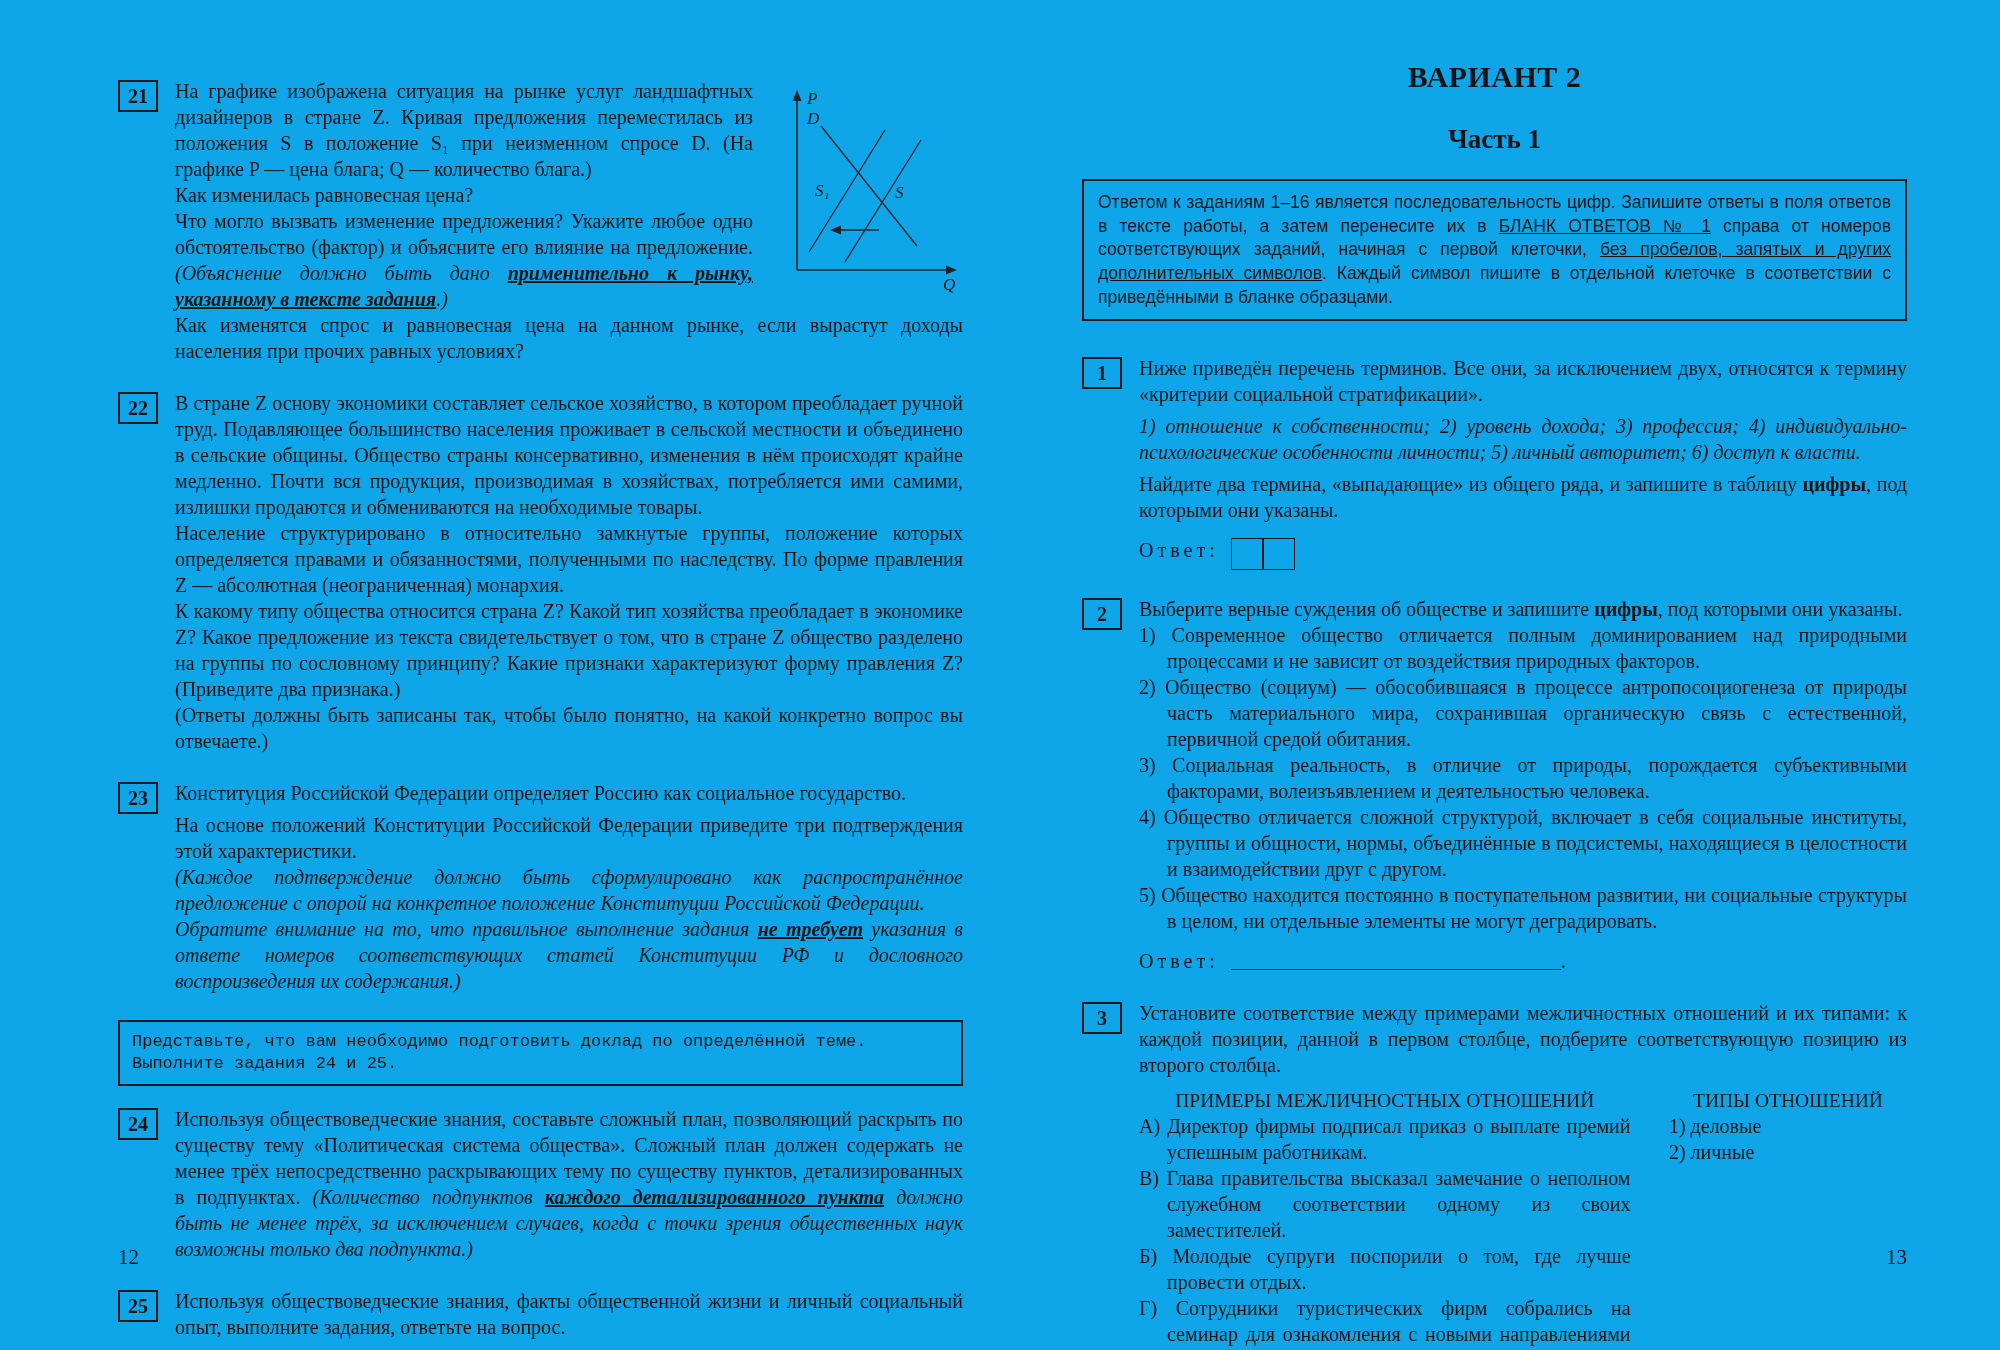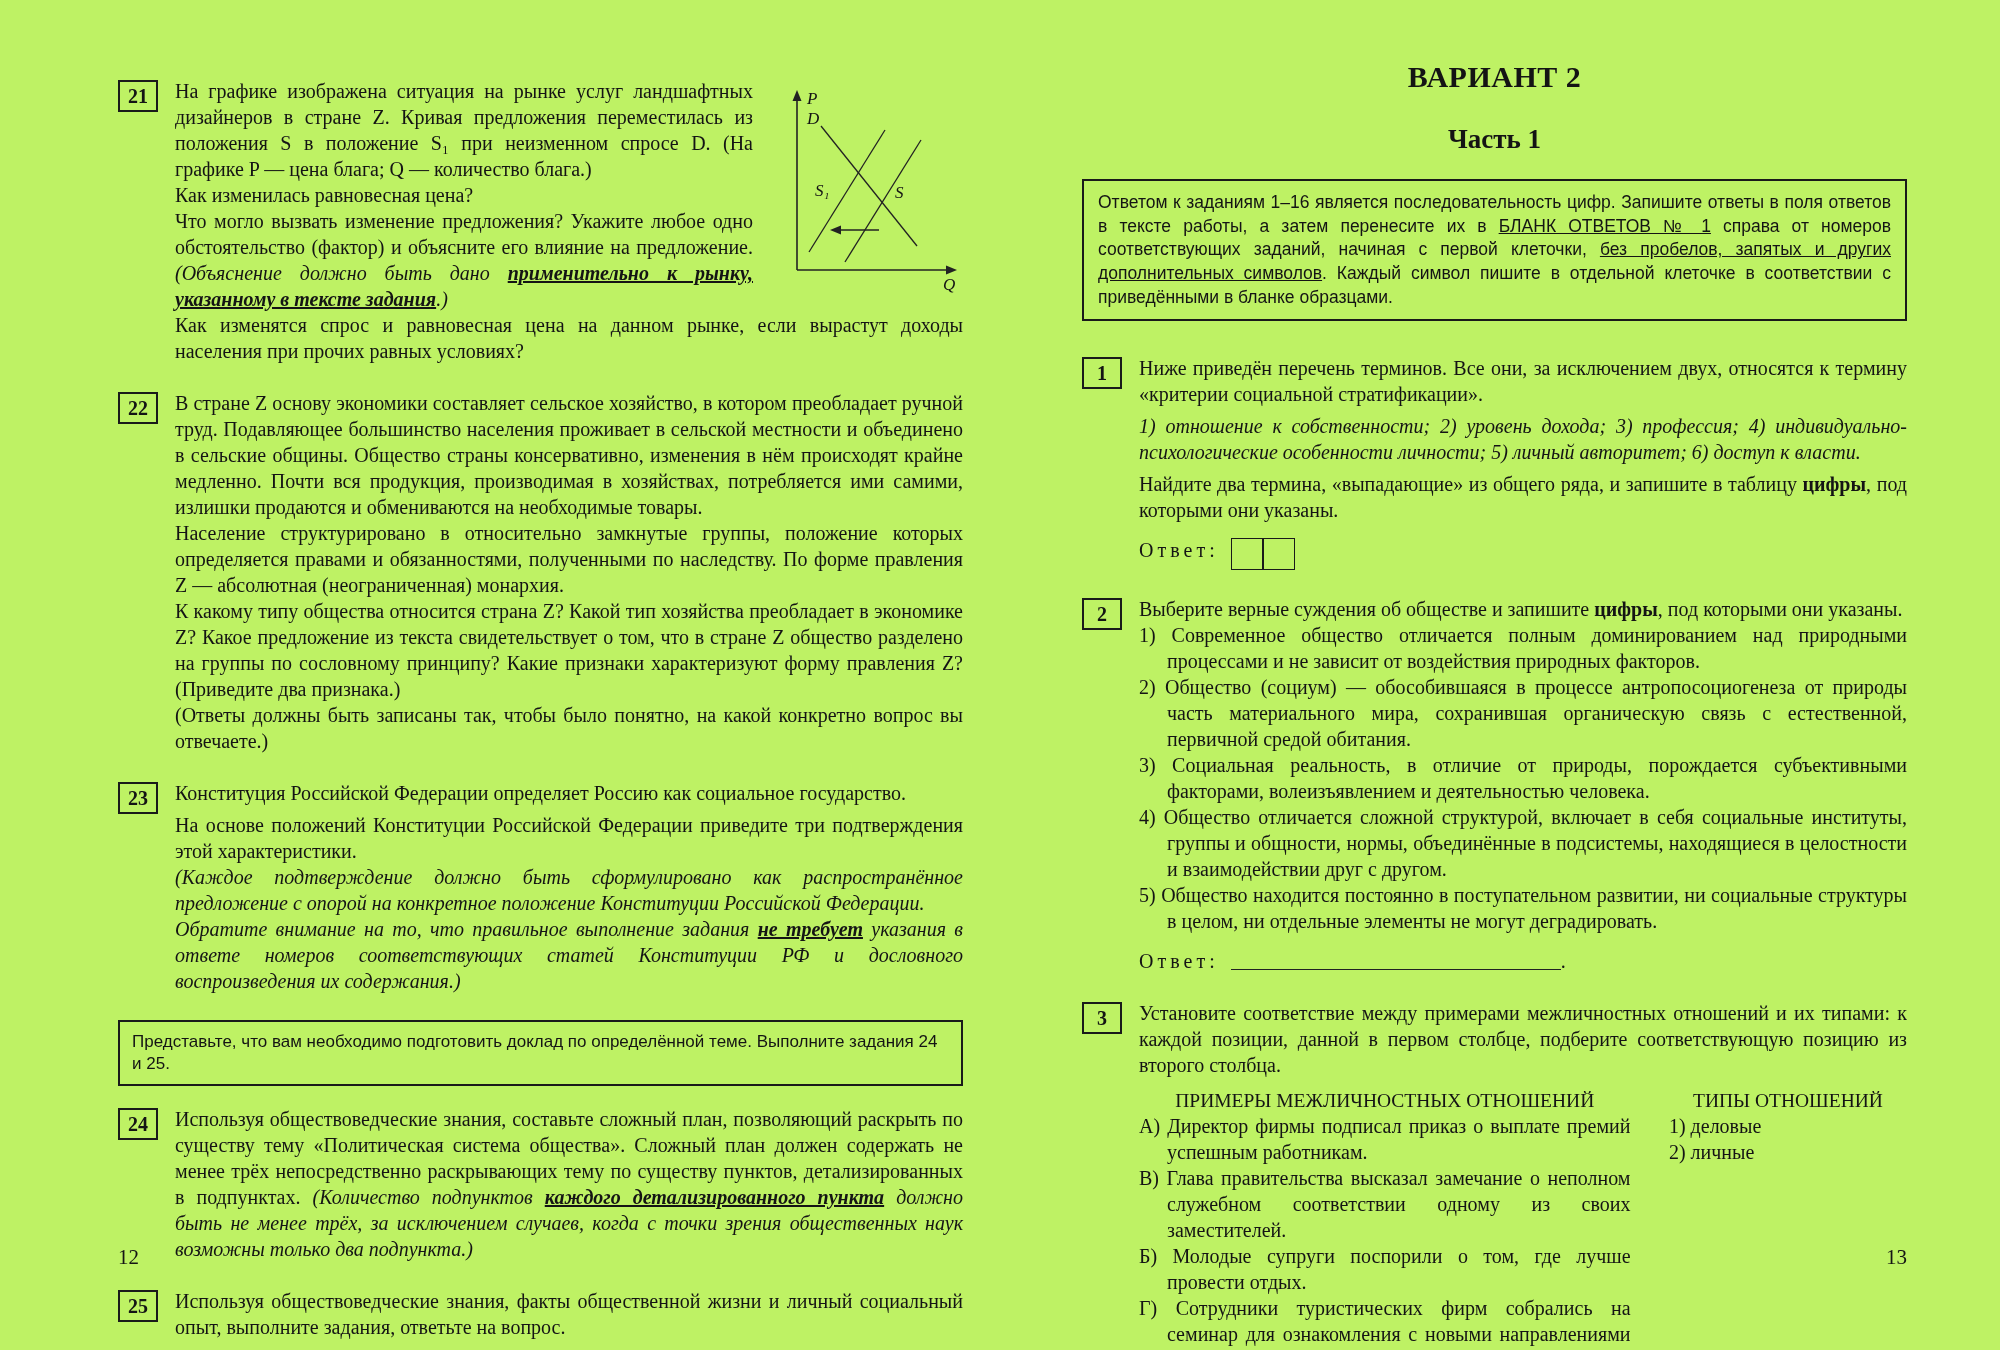--- a/index.html
+++ b/index.html
@@ -1,18 +1,18 @@
 <!DOCTYPE html>
 <html><head>
 <meta charset="utf-8">
 <style>
   * { margin:0; padding:0; box-sizing:border-box; }
   html, body { width:2000px; height:1350px; background:#ffffff; overflow:hidden; }
   body { font-family:"Liberation Serif", serif; color:#141414; }
-  .spread { position:relative; width:2000px; height:1350px; background:#bef264; }
+  .spread { position:relative; width:2000px; height:1350px; background:#0ea5e9; }
 
   .page { position:absolute; }
   .page-left  { left:118px;  top:78px; width:845px; }
   .page-right { left:1082px; top:60px; width:825px; }
 
   .task { display:flex; align-items:flex-start; margin-bottom:26px; }
   .tasknum {
     flex:0 0 40px; height:32px; border:2px solid #1a1a1a;
     font-weight:bold; font-size:20px; line-height:28px; text-align:center;
     margin-right:17px; margin-top:2px;
@@ -29,21 +29,21 @@
   
   .graph { float:right; width:196px; height:218px; margin-left:14px; margin-bottom:4px; }
   .ax { stroke:#222; stroke-width:1.6; }
   .curve { stroke:#222; stroke-width:1.3; fill:none; }
   .fillshape { fill:#222; }
   .glabel { font-family:"Liberation Serif", serif; font-size:17px; font-style:italic; fill:#141414; }
 
   
   .banner {
     border:2px solid #1a1a1a; padding:9px 12px; margin:4px 0 20px 0;
-    font-family:Liberation Sans, sans-serif; font-size:17px; line-height:1.3;
+    font-family:Liberation Mono, monospace; font-size:17px; line-height:1.3;
   }
   .instr-box {
     border:2px solid #1a1a1a; padding:10px 14px; margin:24px 0 34px 0;
     font-family:"Liberation Sans", sans-serif; font-size:17.5px; line-height:1.35; text-align:justify;
   }
 
   .intro { margin:0 0 18px 57px; font-size:20px; }
 
   .title { text-align:center; font-size:30px; font-weight:bold; margin:0 0 30px 0; letter-spacing:0.5px; }
   .subtitle { text-align:center; font-size:27px; font-weight:bold; margin:0 0 4px 0; }

